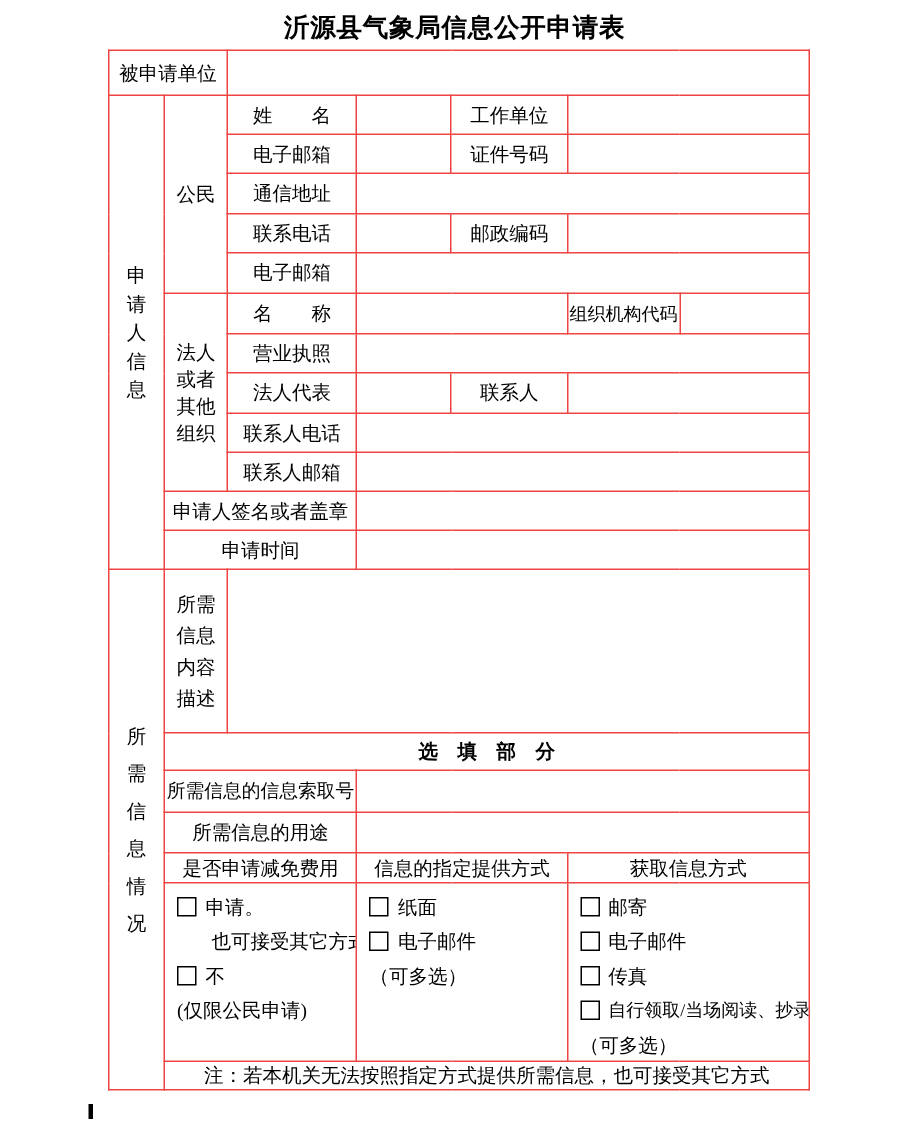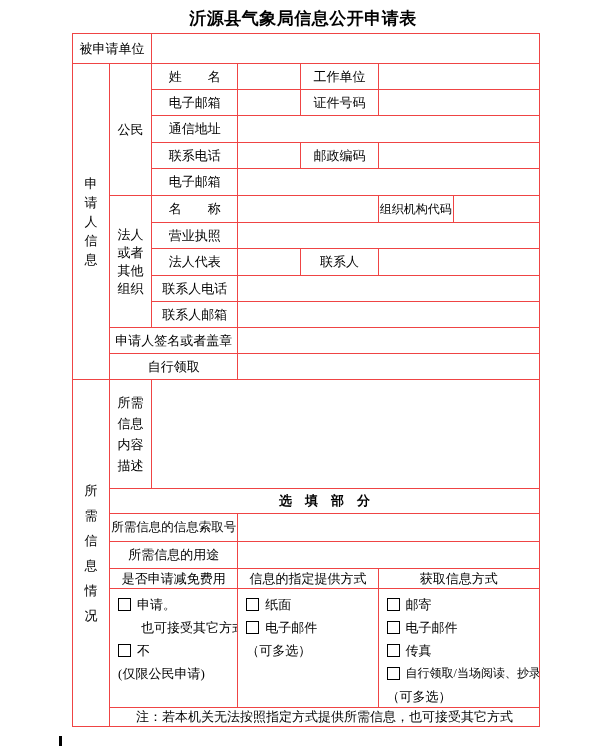--- a/index.html
+++ b/index.html
@@ -123,21 +123,21 @@
       <td class="lbl">联系人邮箱</td>
       <td colspan="4"></td>
     </tr>
 
     <tr style="height:26px">
       <td colspan="2" class="lbl">申请人签名或者盖章</td>
       <td colspan="4"></td>
     </tr>
 
     <tr style="height:26px">
-      <td colspan="2" class="lbl">自行领取</td>
+      <td colspan="2" class="lbl">申请时间</td>
       <td colspan="4"></td>
     </tr>
 
     <tr style="height:109px">
       <td rowspan="7" class="v v6">所
 需
 信
 息
 情
 况</td>

